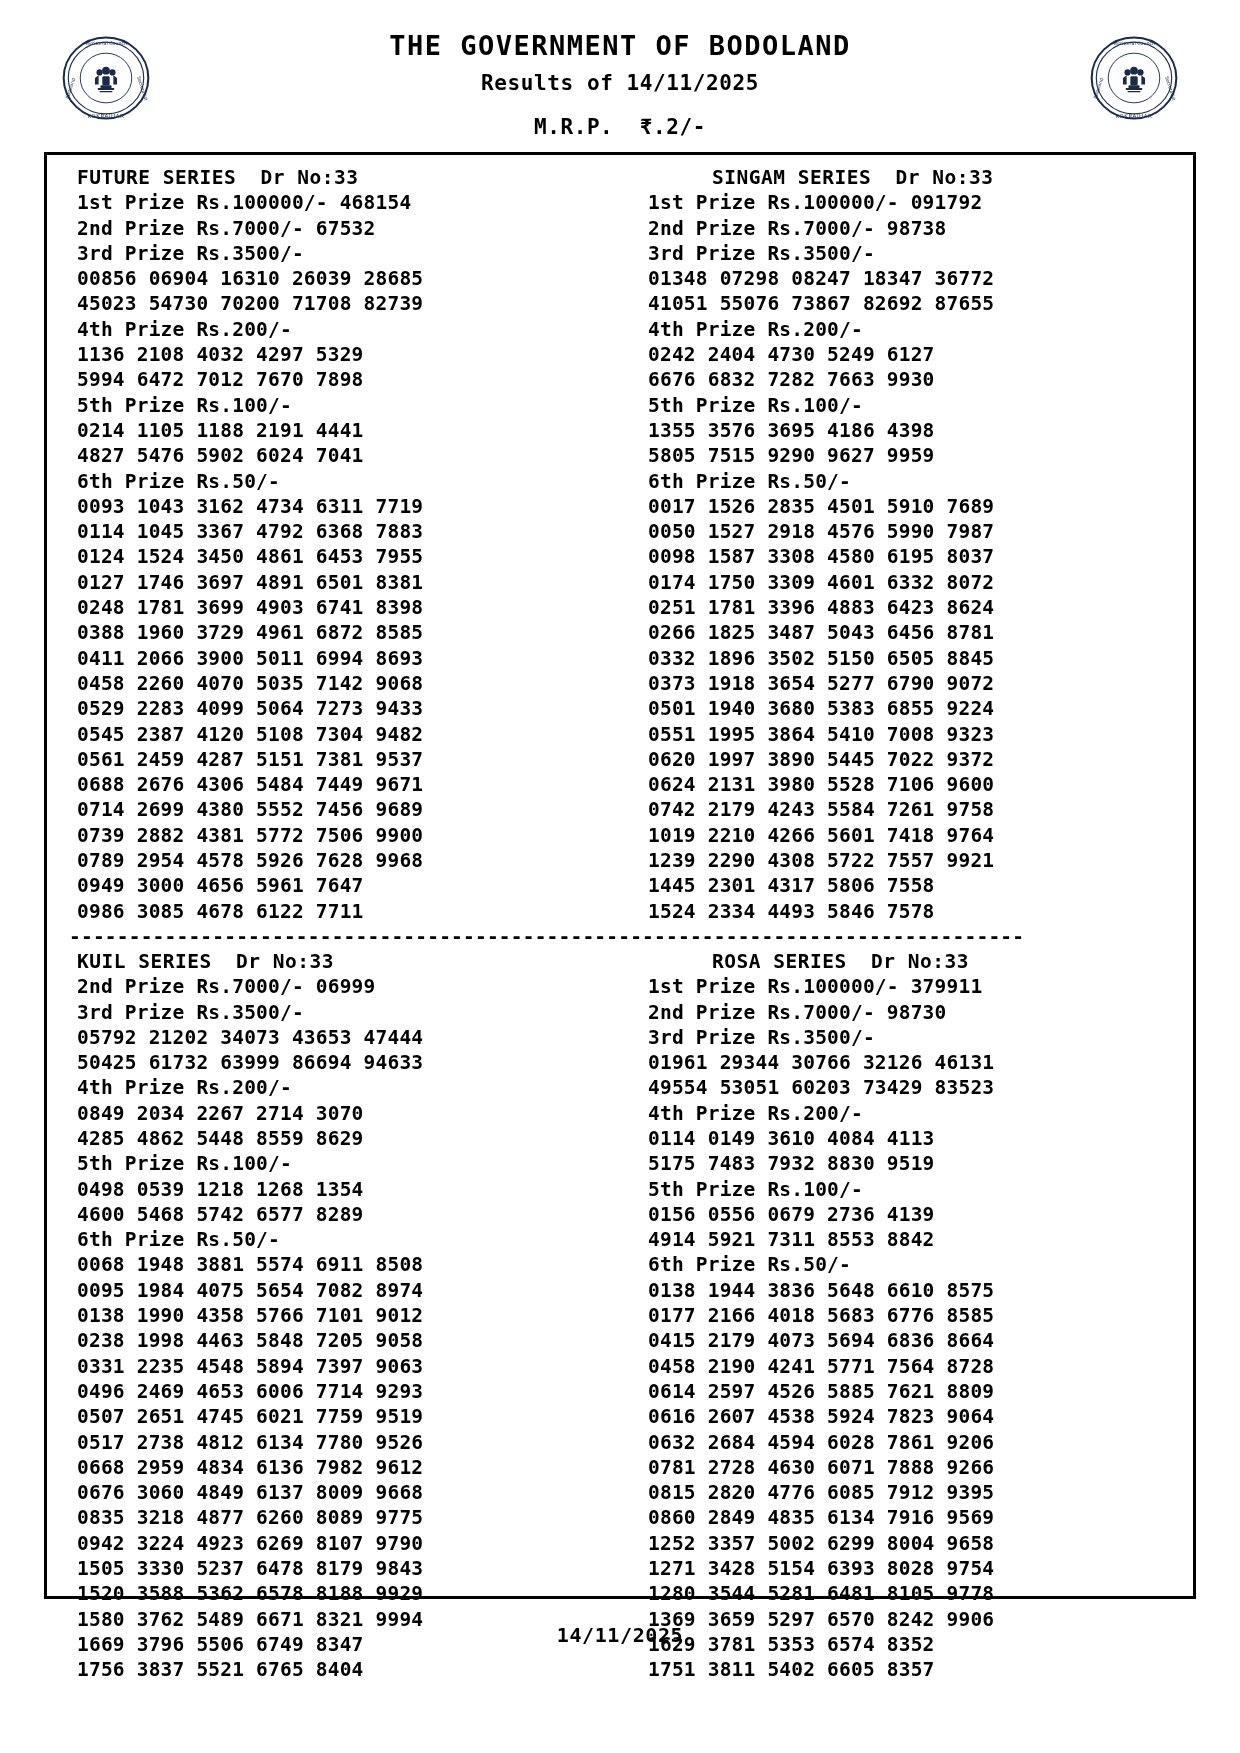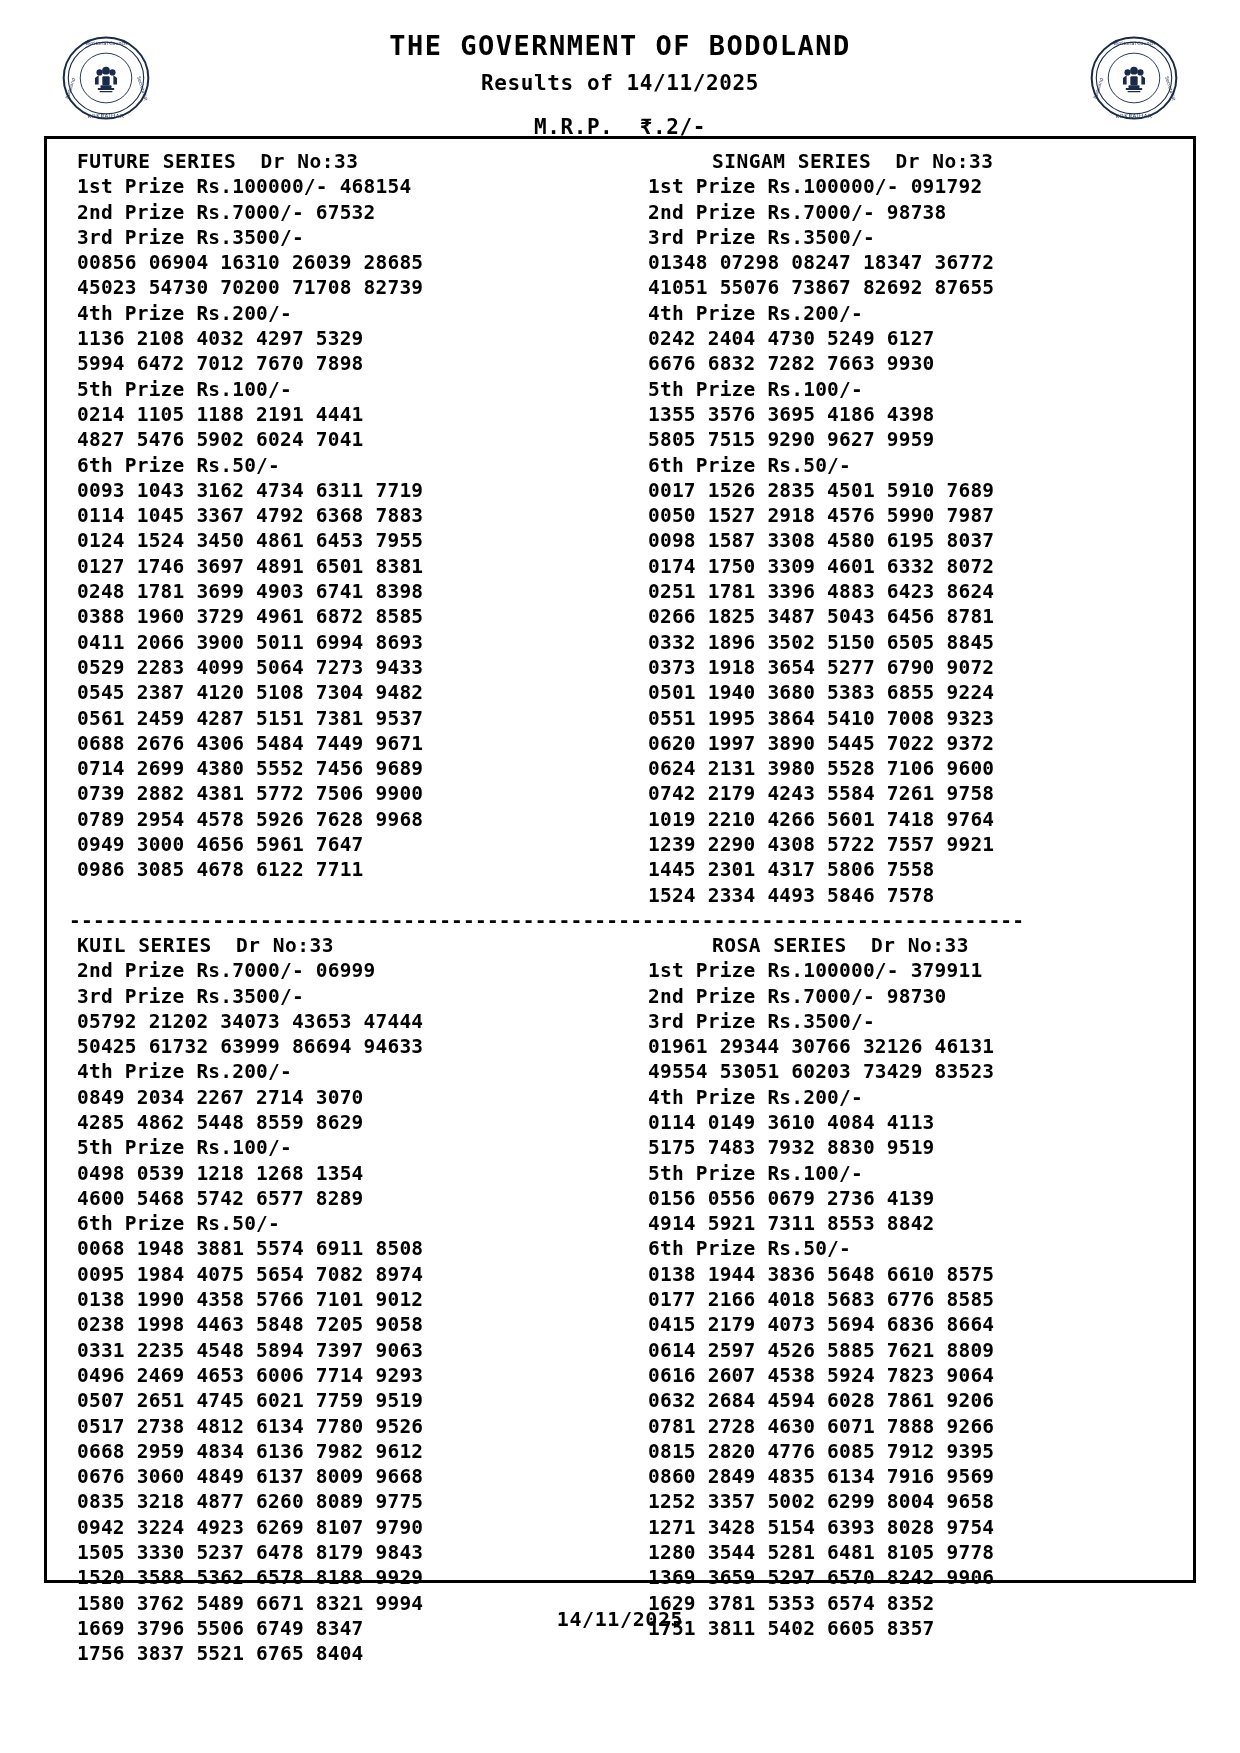--- a/index.html
+++ b/index.html
@@ -61,21 +61,21 @@
     font-size: 21px;
     font-weight: bold;
     letter-spacing: 0.6px;
     margin-top: 20px;
     white-space: pre;
   }
 
   
   .result-box {
     border: 3px solid #000;
-    margin-top: 8px;
+    margin-top: 24px;
     height: 1447px;
     box-sizing: border-box;
     padding: 10px 0 0 0;
     position: relative;
   }
   .half {
     position: relative;
   }
   .columns {
     display: flex;
@@ -203,20 +203,21 @@
           <div class="line">0214 1105 1188 2191 4441</div>
           <div class="line">4827 5476 5902 6024 7041</div>
           <div class="line">6th Prize Rs.50/-</div>
           <div class="line">0093 1043 3162 4734 6311 7719</div>
           <div class="line">0114 1045 3367 4792 6368 7883</div>
           <div class="line">0124 1524 3450 4861 6453 7955</div>
           <div class="line">0127 1746 3697 4891 6501 8381</div>
           <div class="line">0248 1781 3699 4903 6741 8398</div>
           <div class="line">0388 1960 3729 4961 6872 8585</div>
           <div class="line">0411 2066 3900 5011 6994 8693</div>
+          <div class="line">0458 2260 4070 5035 7142 9068</div>
           <div class="line">0529 2283 4099 5064 7273 9433</div>
           <div class="line">0545 2387 4120 5108 7304 9482</div>
           <div class="line">0561 2459 4287 5151 7381 9537</div>
           <div class="line">0688 2676 4306 5484 7449 9671</div>
           <div class="line">0714 2699 4380 5552 7456 9689</div>
           <div class="line">0739 2882 4381 5772 7506 9900</div>
           <div class="line">0789 2954 4578 5926 7628 9968</div>
           <div class="line">0949 3000 4656 5961 7647</div>
           <div class="line">0986 3085 4678 6122 7711</div>
         </div>
@@ -298,20 +299,21 @@
           <div class="line">4th Prize Rs.200/-</div>
           <div class="line">0114 0149 3610 4084 4113</div>
           <div class="line">5175 7483 7932 8830 9519</div>
           <div class="line">5th Prize Rs.100/-</div>
           <div class="line">0156 0556 0679 2736 4139</div>
           <div class="line">4914 5921 7311 8553 8842</div>
           <div class="line">6th Prize Rs.50/-</div>
           <div class="line">0138 1944 3836 5648 6610 8575</div>
           <div class="line">0177 2166 4018 5683 6776 8585</div>
           <div class="line">0415 2179 4073 5694 6836 8664</div>
+          <div class="line">0458 2190 4241 5771 7564 8728</div>
           <div class="line">0614 2597 4526 5885 7621 8809</div>
           <div class="line">0616 2607 4538 5924 7823 9064</div>
           <div class="line">0632 2684 4594 6028 7861 9206</div>
           <div class="line">0781 2728 4630 6071 7888 9266</div>
           <div class="line">0815 2820 4776 6085 7912 9395</div>
           <div class="line">0860 2849 4835 6134 7916 9569</div>
           <div class="line">1252 3357 5002 6299 8004 9658</div>
           <div class="line">1271 3428 5154 6393 8028 9754</div>
           <div class="line">1280 3544 5281 6481 8105 9778</div>
           <div class="line">1369 3659 5297 6570 8242 9906</div>

